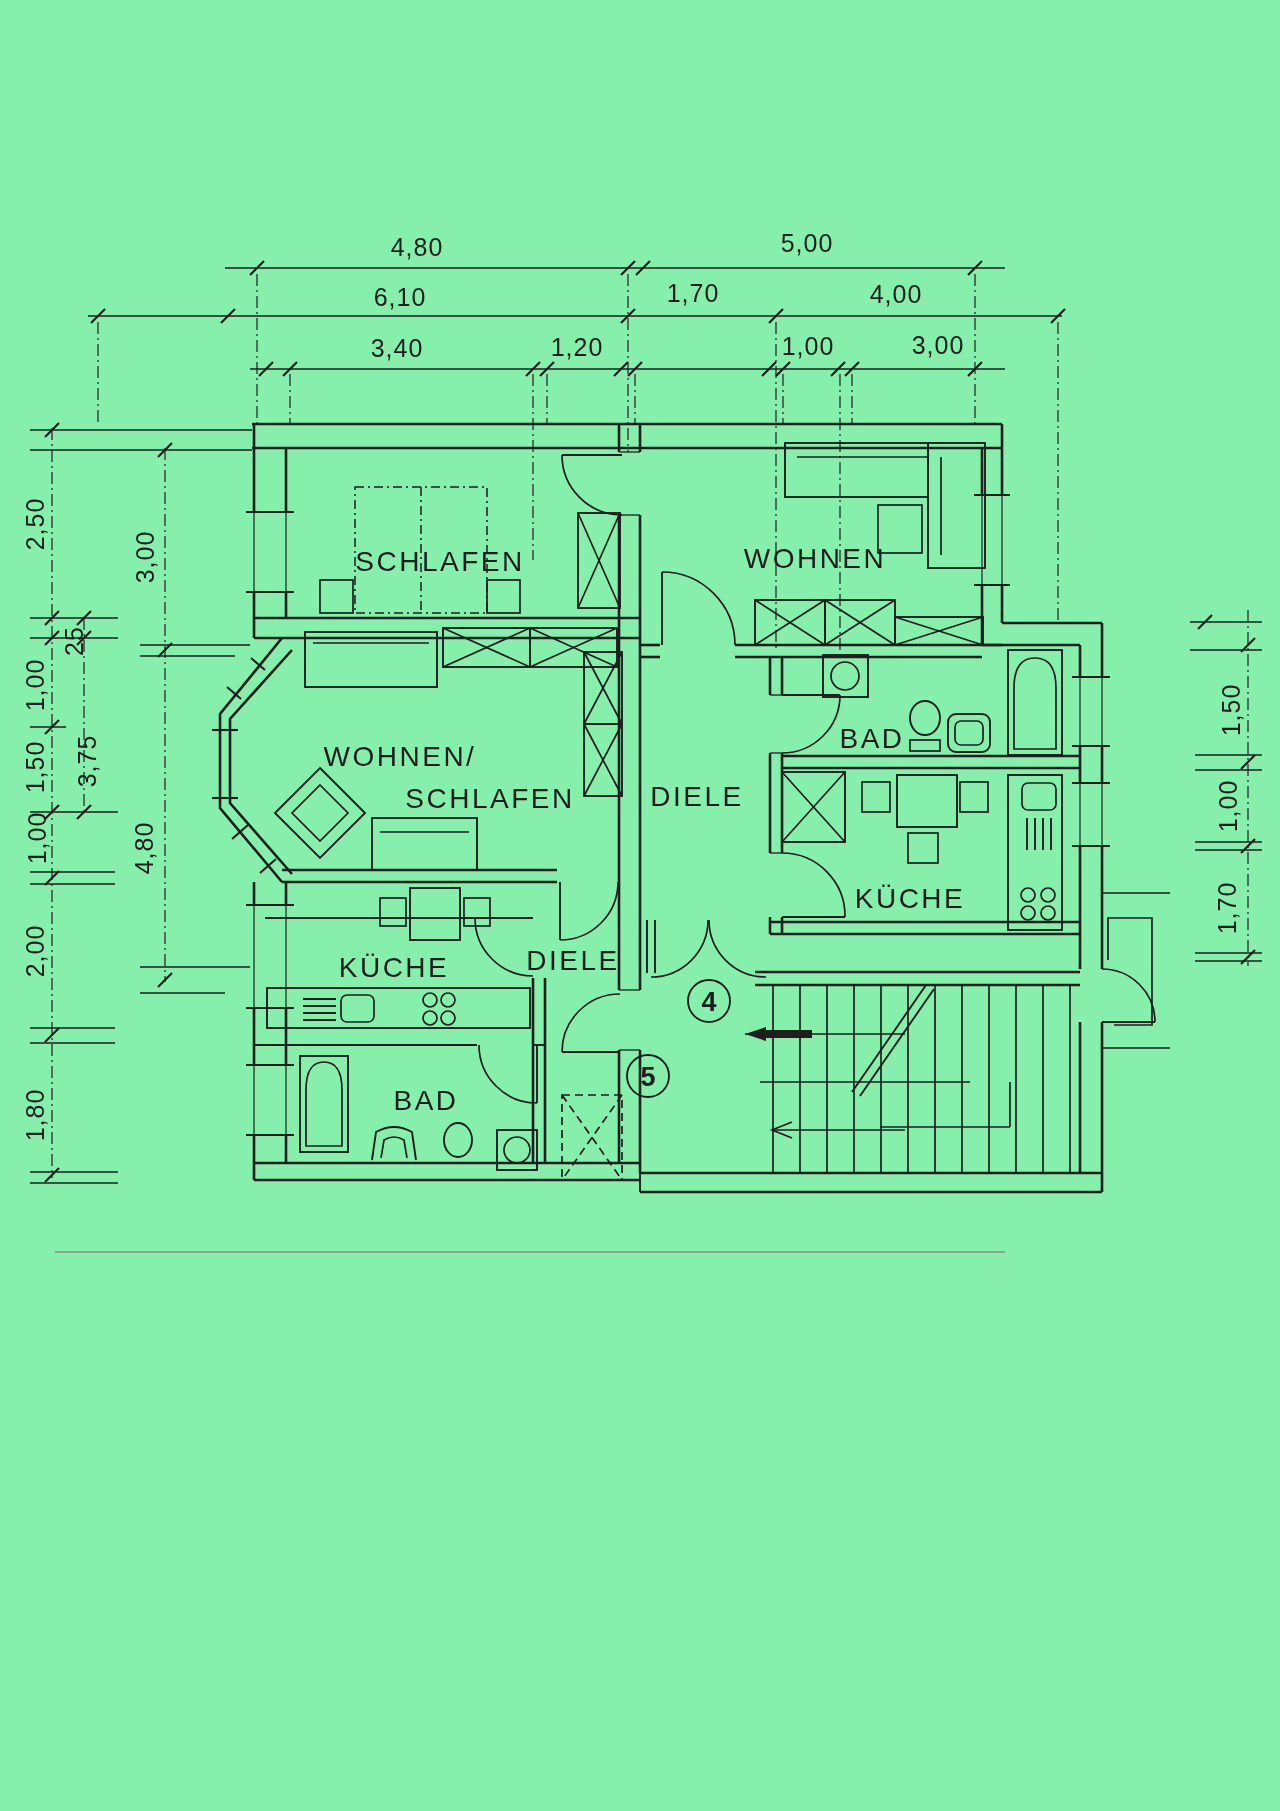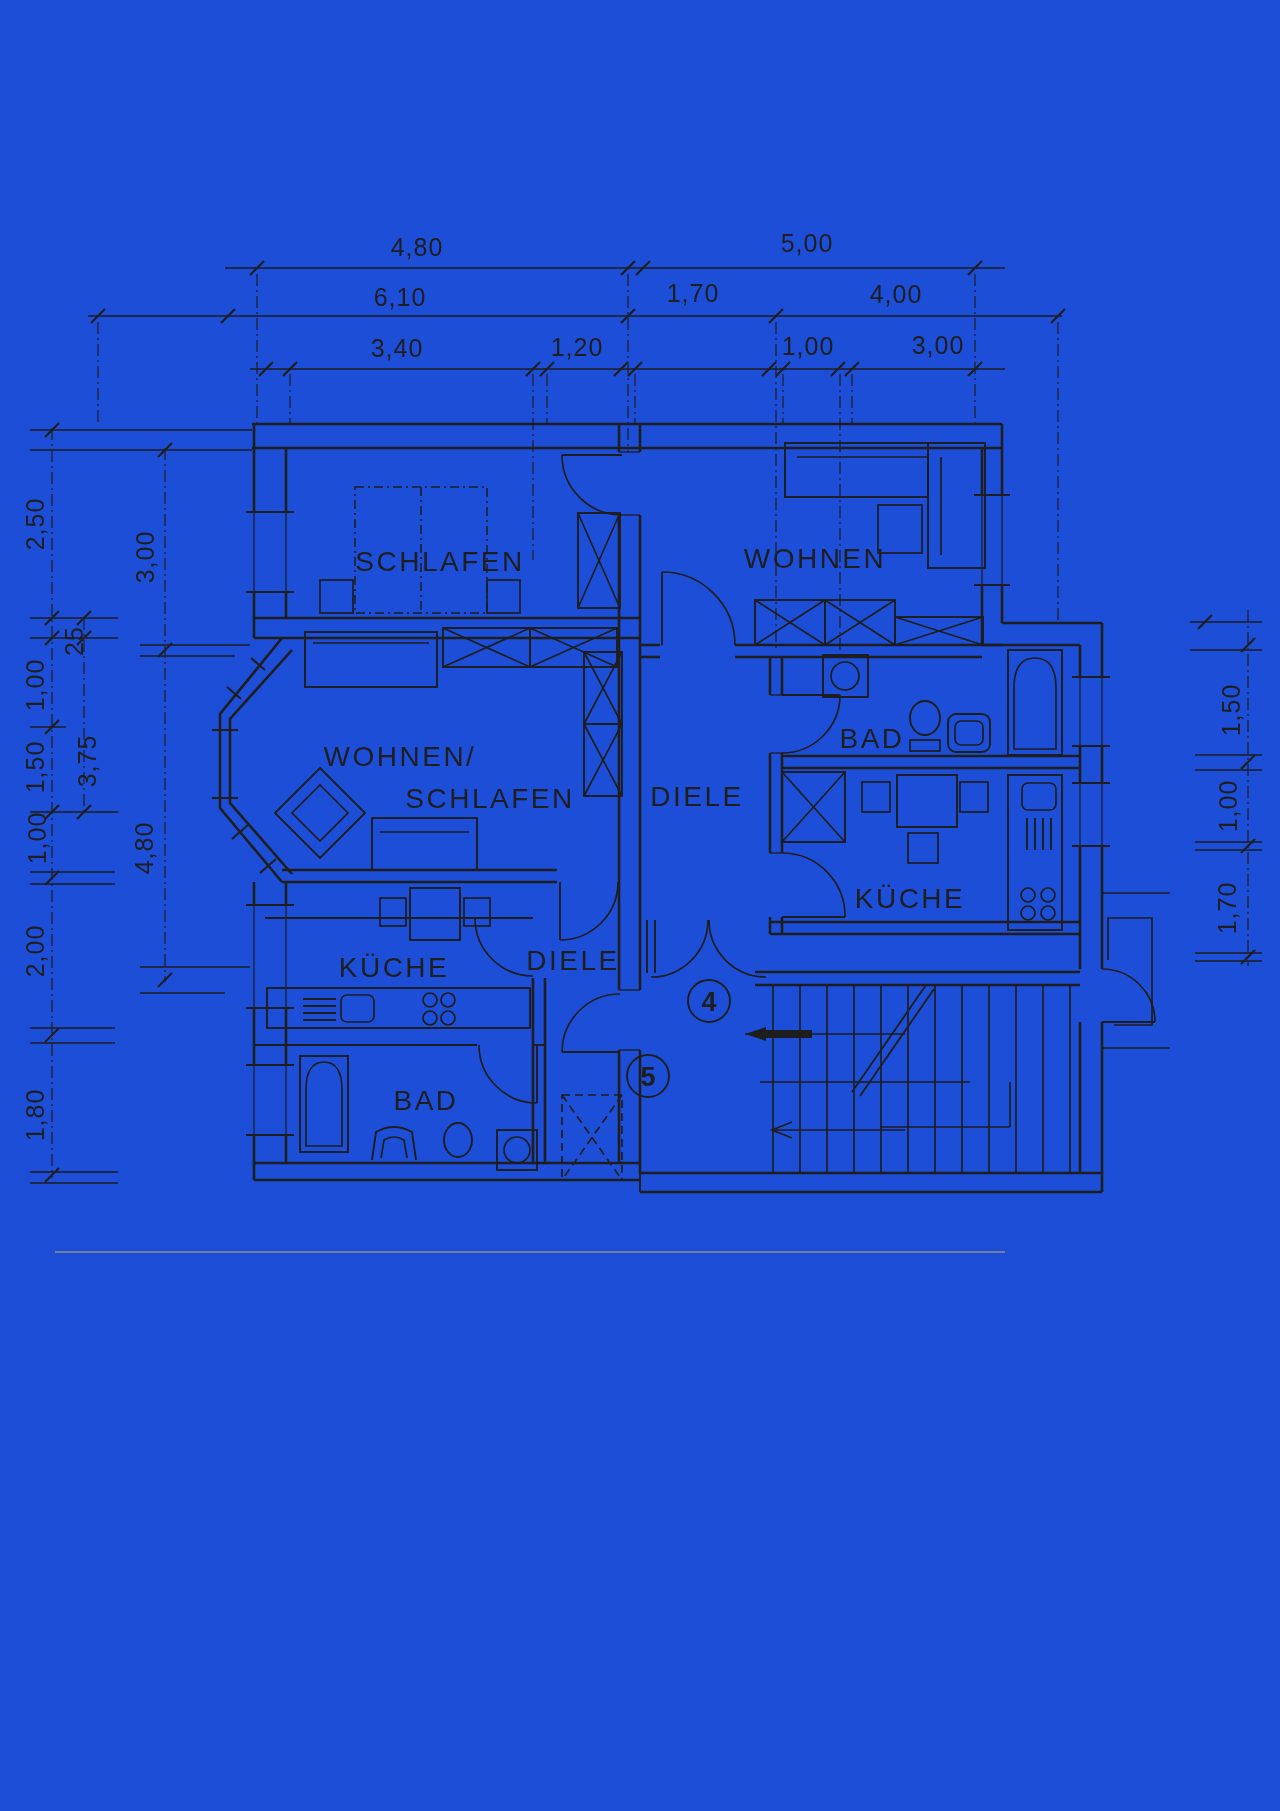--- a/index.html
+++ b/index.html
@@ -1,18 +1,18 @@
 <!DOCTYPE html>
 <html><head>
 <meta charset="utf-8">
 <style>
   html,body{margin:0;padding:0;background:#e8e8e6;}
   .page{
     position:relative;width:1280px;height:1811px;margin:0 auto;
-    background:#1d4ed8;overflow:hidden;
+    background:#86efac;overflow:hidden;
     font-family:"Liberation Sans", sans-serif;
   }
   svg{position:absolute;left:0;top:0;}
   .ink{stroke:#1e1e1e;fill:none;}
   .w{stroke-width:2.6;}          
   .wt{stroke-width:1.2;}         
   .p{stroke-width:1.9;}          
   .f{stroke-width:1.7;}          
   .d{stroke-width:1.3;}          
   .dd{stroke-width:1.2;stroke-dasharray:12 4 2 4;} 

